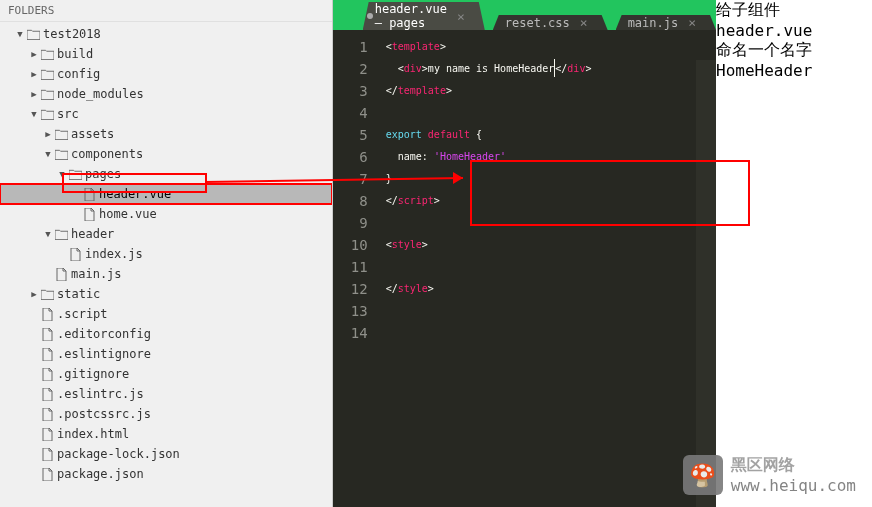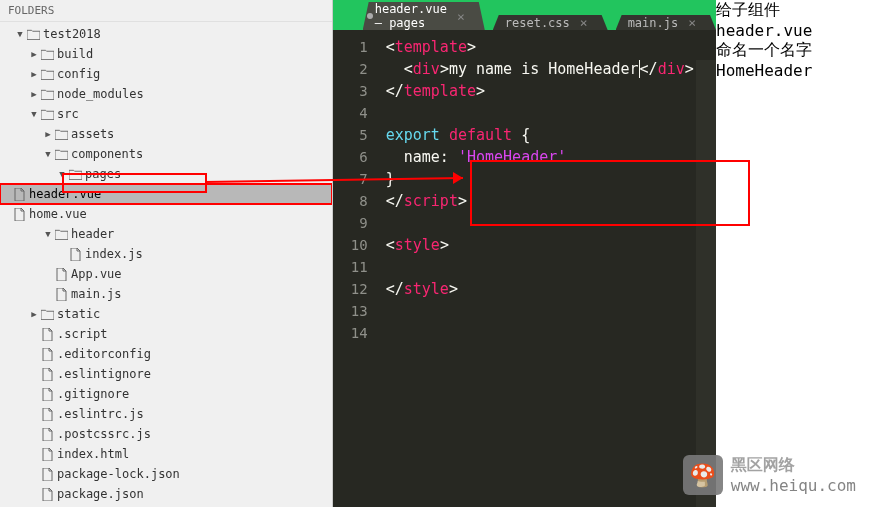--- a/index.html
+++ b/index.html
@@ -6,33 +6,33 @@
 body{width:872px;height:507px;background:#fff;display:flex;overflow:hidden;position:relative}
 .sidebar{width:410px;background:#f0f0f0;border-right:1px solid #ccc;display:flex;flex-direction:column;font-family:"Segoe UI",Tahoma,sans-serif;font-size:12px;color:#333;overflow:hidden}
 .folders-hdr{padding:4px 8px;font-size:11px;color:#666;border-bottom:1px solid #e0e0e0}
 .tree{flex:1;overflow:auto;padding-top:2px}
 .node{display:flex;align-items:center;height:20px;padding-left:0;white-space:nowrap;cursor:default}
 .node .tw{width:12px;display:inline-flex;justify-content:center;font-size:9px;color:#555}
 .node .ico{width:14px;display:inline-flex;justify-content:center;margin-right:3px;font-size:11px;color:#555}
 .node .lbl{}
 .node.sel{background:#b8b8b8;color:#000}
 .node.hlbox{outline:2px solid #f00;outline-offset:-1px}
-.d1{padding-left:14px}.d2{padding-left:28px}.d3{padding-left:42px}.d4{padding-left:56px}.d5{}
+.d1{padding-left:14px}.d2{padding-left:28px}.d3{padding-left:42px}.d4{padding-left:56px}.d5{padding-left:70px}
 . анno{position:absolute;font-family:"Microsoft YaHei",sans-serif;font-size:17px;color:#f00;line-height:1.5;z-index:5;pointer-events:none}
 .arrow{position:absolute;z-index:4;pointer-events:none}
 
 .editor{flex:1;background:#272822;display:flex;flex-direction:column;color:#f8f8f2;font-size:15px}
 .tabbar{height:30px;background:#22c55e;display:flex;align-items:flex-end;padding-left:30px;gap:8px;font-family:"Segoe UI",sans-serif;font-size:12px}
 .tab{display:flex;align-items:center;padding:0 20px 0 12px;color:#bbb;background:#34352f;position:relative;border-radius:4px 4px 0 0;clip-path:polygon(6px 0,calc(100% - 6px) 0,100% 100%,0 100%)}
 .tab.act{background:#4a4b44;color:#fff}
 .tab .x{margin-left:10px;font-size:13px;color:#888}
 .tab .dot{position:absolute;left:4px;top:50%;transform:translateY(-50%);width:6px;height:6px;border-radius:50%;background:#aaa}
 .codewrap{flex:1;display:flex;position:relative}
 .gutter{width:45px;text-align:right;padding:6px 10px 0 0;color:#8f908a;font-size:14px;line-height:22px;user-select:none}
-.code{flex:1;padding:6px 0 0 8px;font-size:15px;line-height:22px}
+.code{flex:1;padding:6px 0 0 8px;font-size:10px;line-height:22px}
 .ln{height:22px;white-space:pre}
 .p-tag{color:#f92672}
 .p-ang{color:#f8f8f2}
 .p-kw{color:#66d9ef;}
 .p-kw2{color:#f92672}
 .p-str{color:#d946ef}
 .p-txt{color:#f8f8f2}
 .cursor{border-left:1px solid #f8f8f0;display:inline-block;height:18px;vertical-align:middle;margin-bottom:2px}
 .redbox{position:absolute;border:2px solid #f00;z-index:3;pointer-events:none}
 .minimap{position:absolute;right:0;top:30px;width:20px;height:calc(100% - 30px);background:#2f3029}
@@ -155,30 +155,20 @@
       </div>
       <div class="node d4">
         <span class="tw"></span>
         <span class="ico">
           <svg class="file-i" viewBox="0 0 11 13">
             <path d="M1 0h6l3 3v10H1z" fill="none" stroke="#666" stroke-width="1"></path>
             <path d="M7 0v3h3" fill="none" stroke="#666" stroke-width="1"></path>
           </svg>
         </span>
         <span class="lbl">index.js</span>
-      </div>
-      <div class="node d3">
-        <span class="tw"></span>
-        <span class="ico">
-          <svg class="file-i" viewBox="0 0 11 13">
-            <path d="M1 0h6l3 3v10H1z" fill="none" stroke="#666" stroke-width="1"></path>
-            <path d="M7 0v3h3" fill="none" stroke="#666" stroke-width="1"></path>
-          </svg>
-        </span>
-        <span class="lbl">App.vue</span>
       </div>
       <div class="node d3">
         <span class="tw"></span>
         <span class="ico">
           <svg class="file-i" viewBox="0 0 11 13">
             <path d="M1 0h6l3 3v10H1z" fill="none" stroke="#666" stroke-width="1"></path>
             <path d="M7 0v3h3" fill="none" stroke="#666" stroke-width="1"></path>
           </svg>
         </span>
         <span class="lbl">main.js</span>

